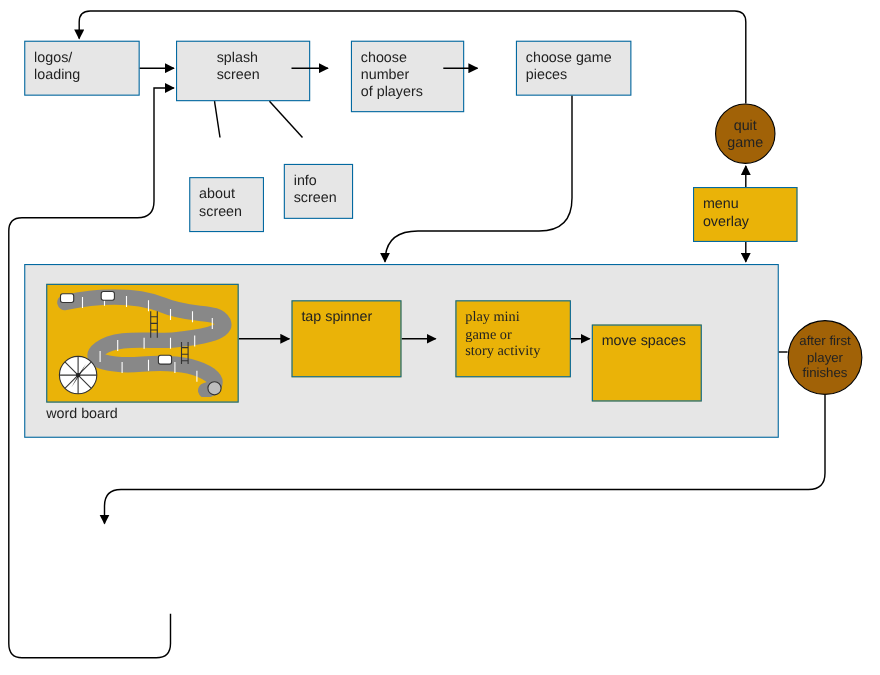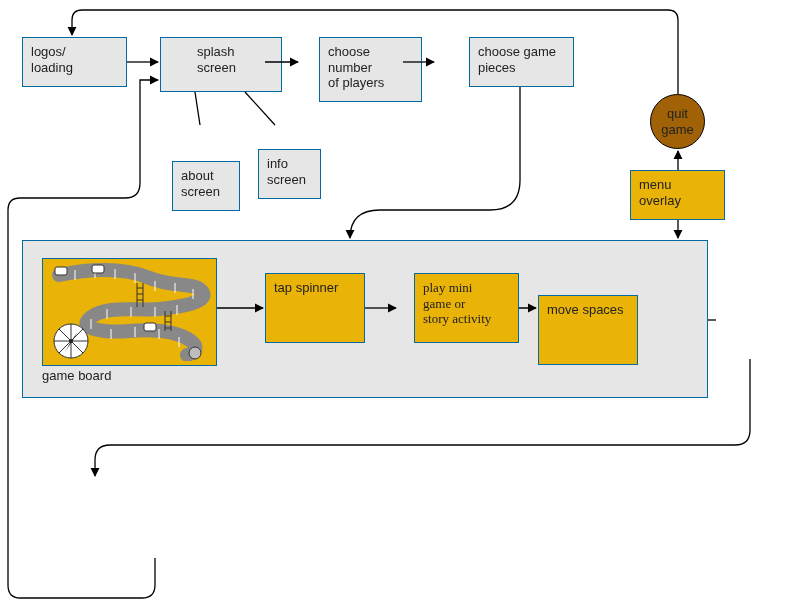--- a/index.html
+++ b/index.html
@@ -143,33 +143,36 @@
           <line x1="-12" y1="-12" x2="12" y2="12"></line>
           <line x1="-12" y1="12" x2="12" y2="-12"></line>
         </g>
 
         <polygon points="-1,2 7,-10 2,-1 -6,11" fill="#222"></polygon>
         <circle r="2" fill="#222"></circle>
       </g>
     </svg>
   </div>
   <div class="label" style="left:42px; top:368px;">
-    <span>game board</span>
+    <span>word board</span>
   </div>
 
   <div class="box white" style="left:265px; top:273px; width:100px; height:70px; z-index:2;">
     <span>tap spinner</span>
   </div>
   <div class="box white" style="left:414px; top:273px; width:105px; height:70px; z-index:2;font-family:Liberation Serif, serif;">
     <span>play mini<br>game or<br>story activity</span>
   </div>
   <div class="box white" style="left:538px; top:273px; width:100px; height:70px; z-index:2;margin-top:22px;">
     <span>move spaces</span>
   </div>
 
+  <div class="circle" style="left:716px; top:291px; width:68px; height:68px; font-size:12px;">
+    <span>after first<br>player<br>finishes</span>
+  </div>
 
 
   <svg class="overlay" width="800" height="614">
     <defs>
       <marker id="arrow" viewBox="0 0 10 10" refX="9" refY="5" markerWidth="7" markerHeight="7" orient="auto-start-reverse">
         <path d="M 0 0 L 10 5 L 0 10 z" fill="#000"></path>
       </marker>
     </defs>
     <g fill="none" stroke="#000" stroke-width="1.3">
 

